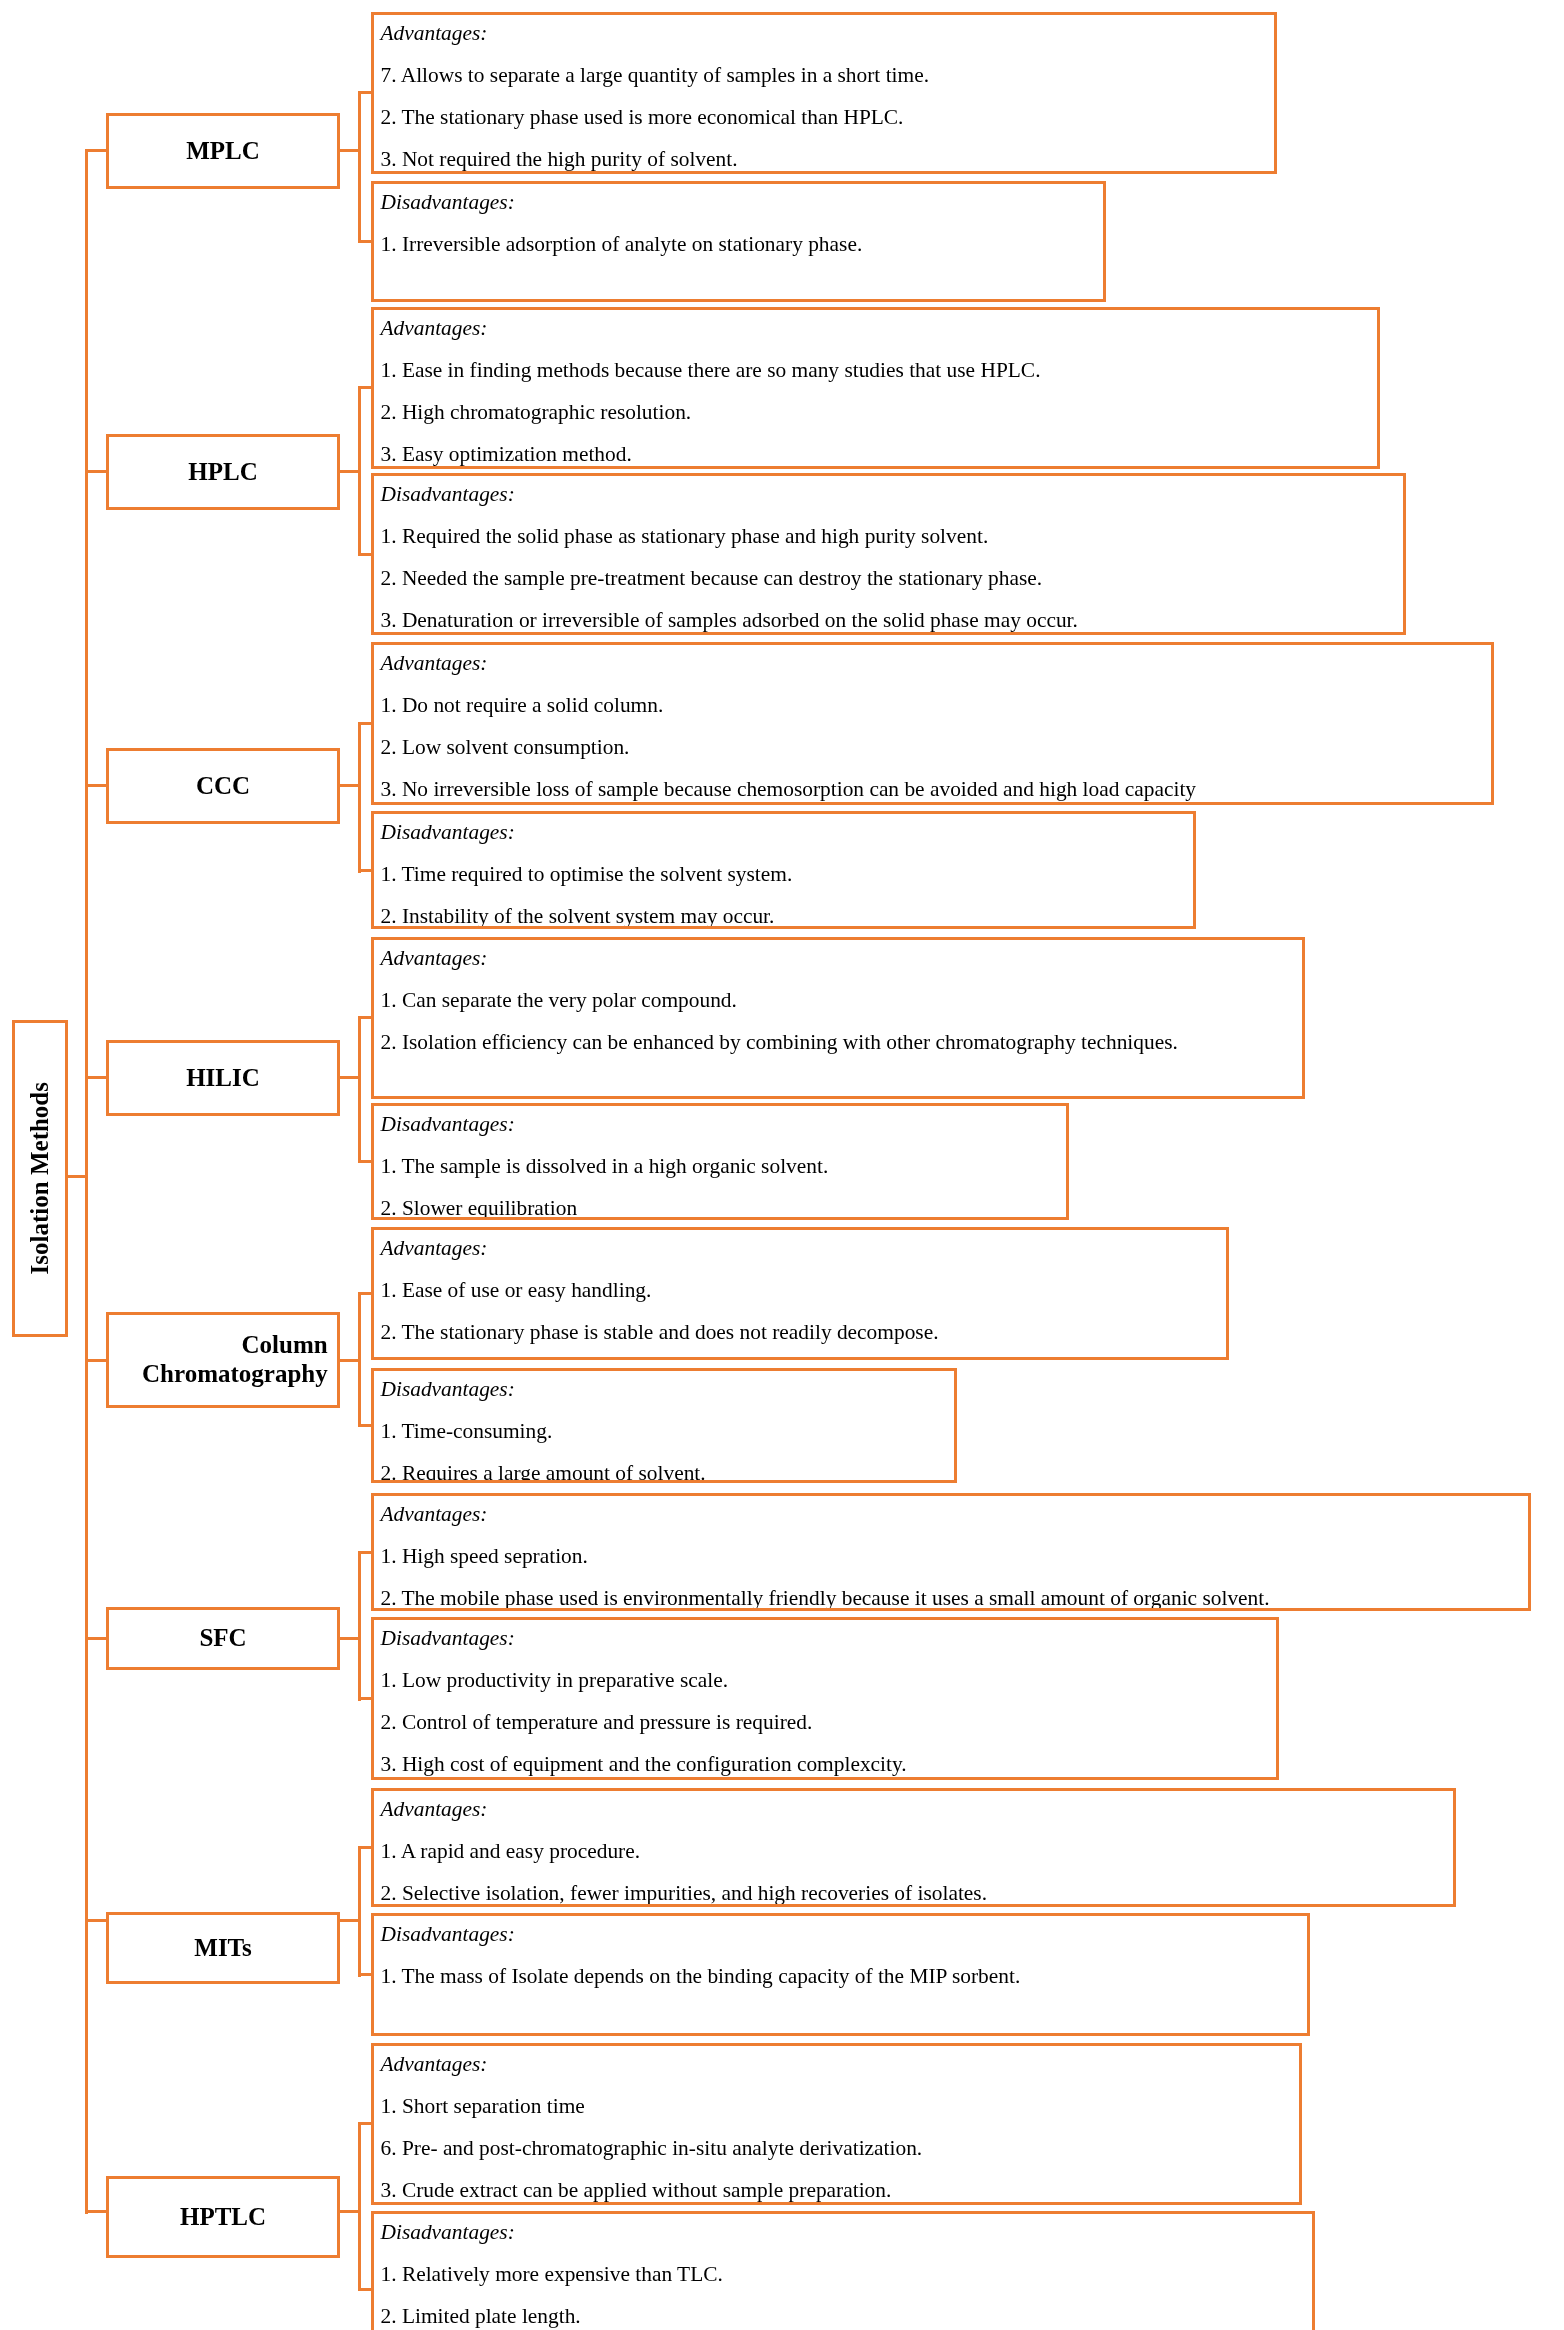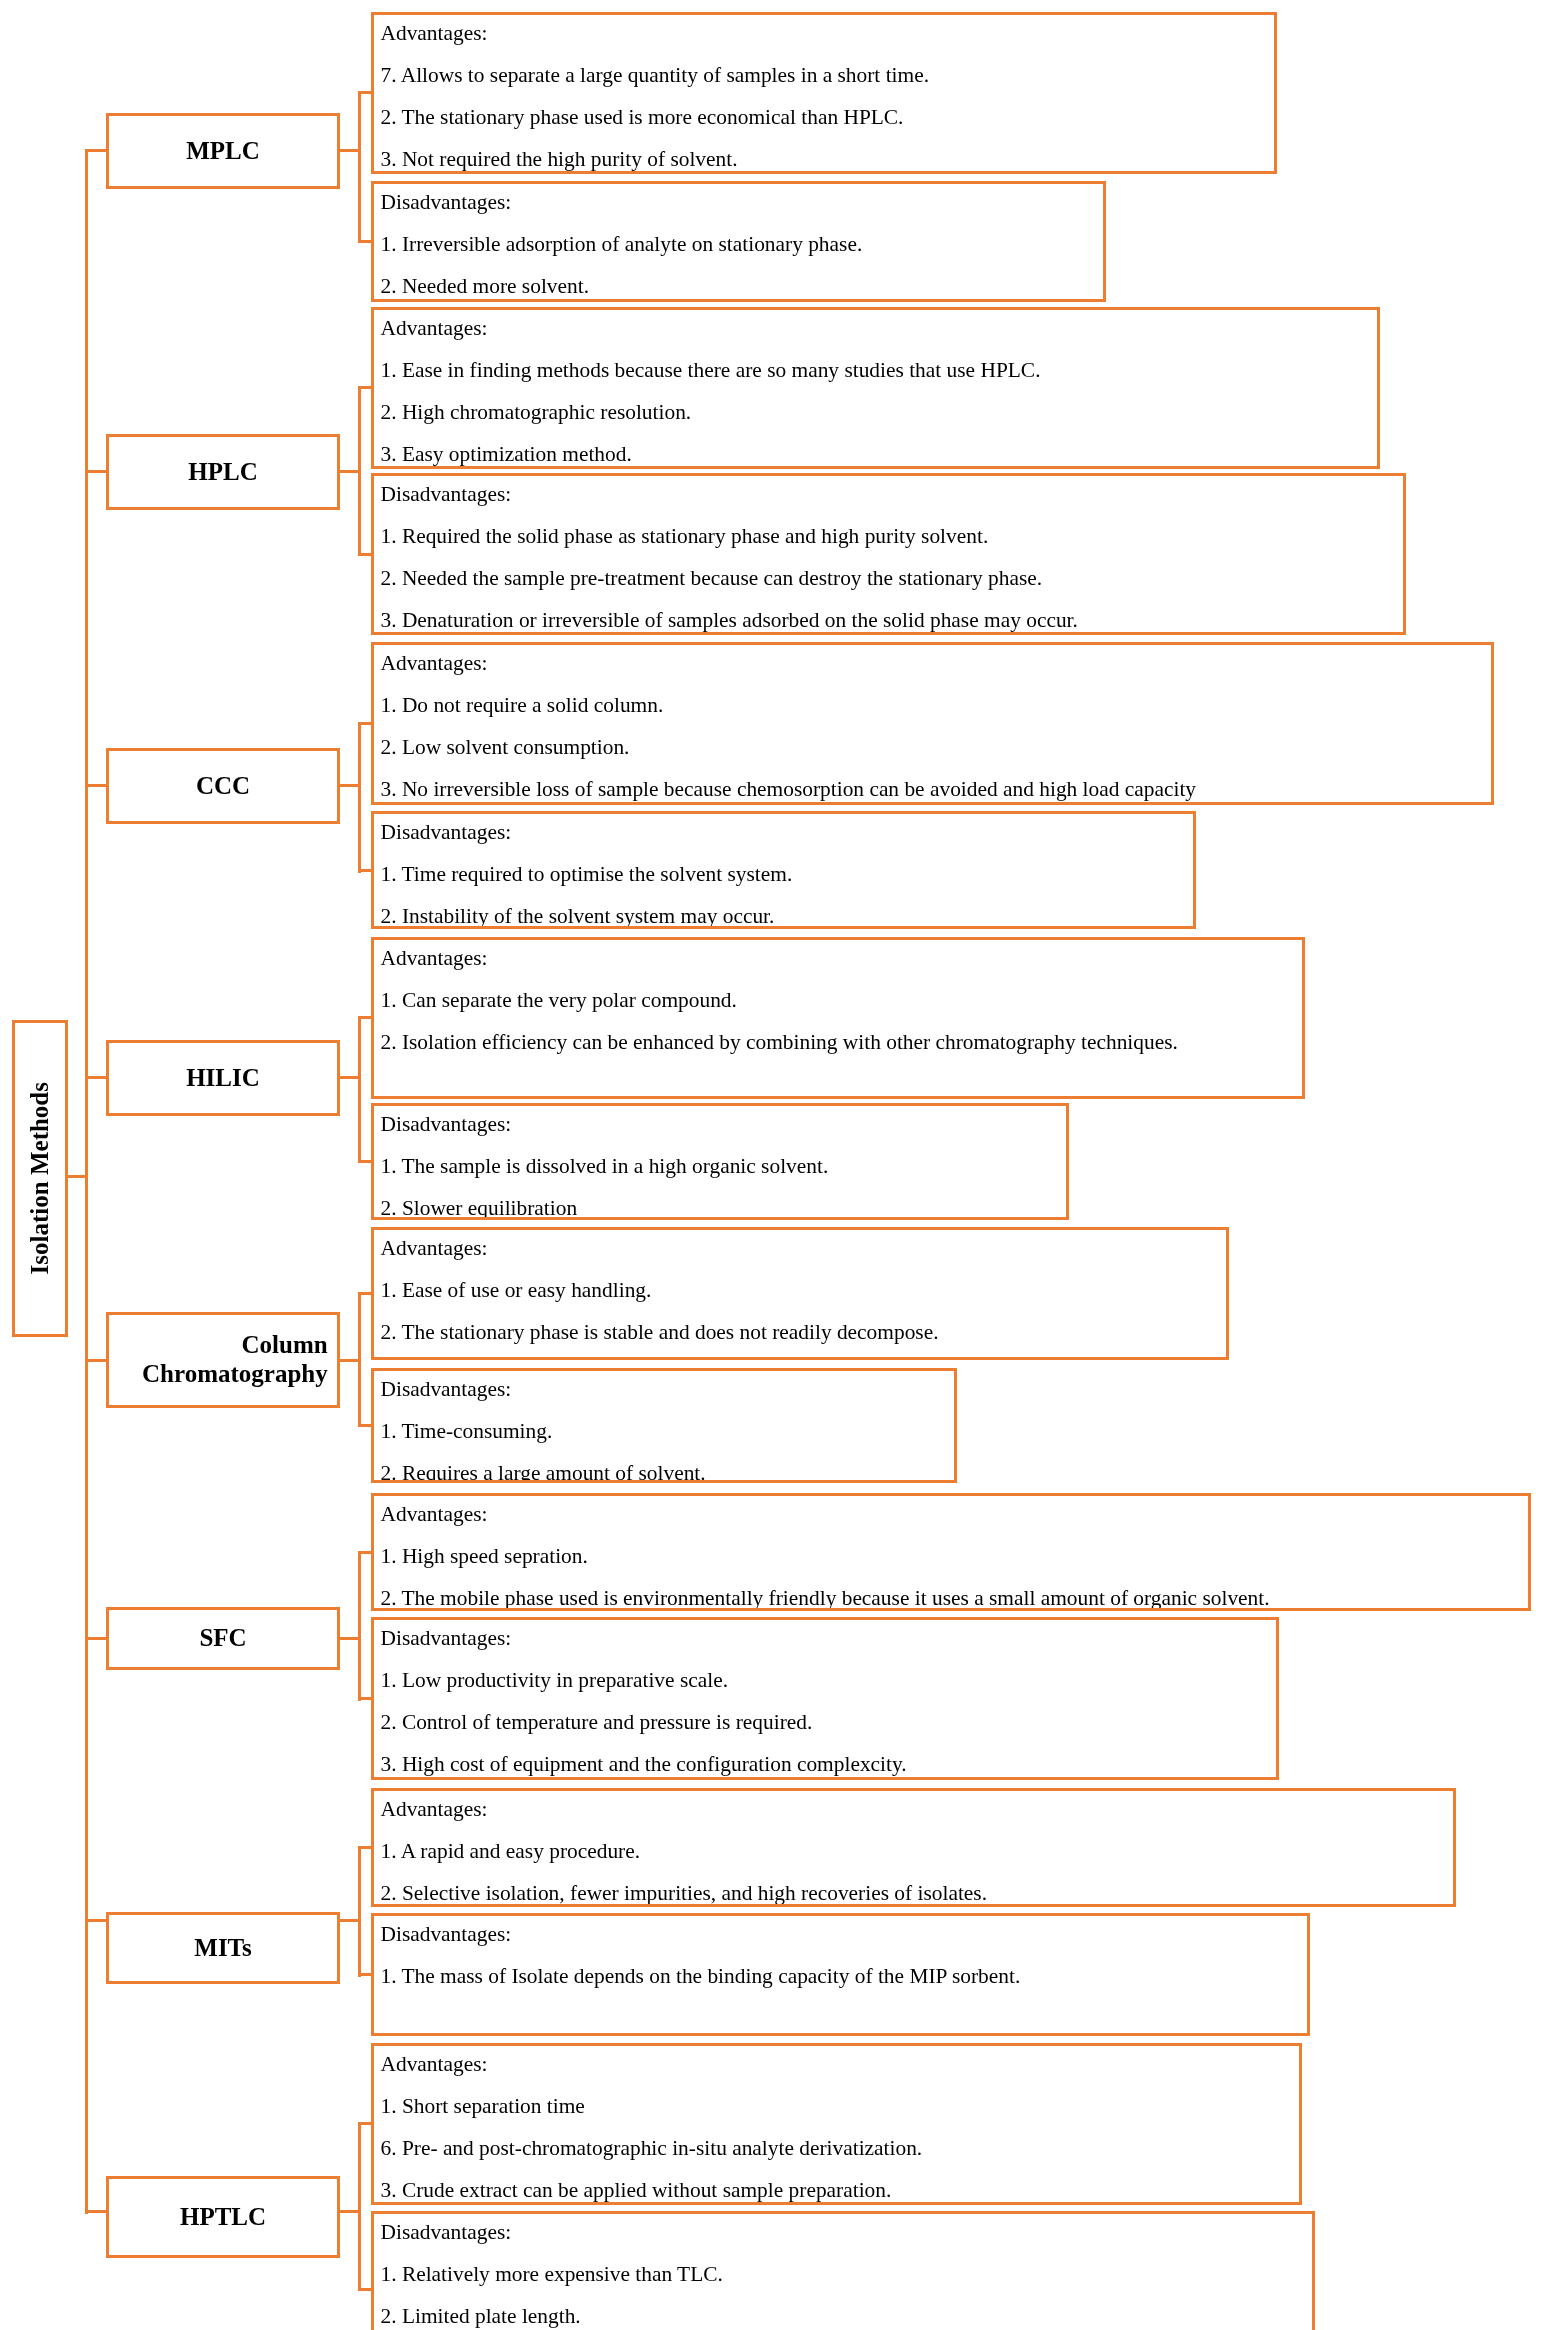--- a/index.html
+++ b/index.html
@@ -40,21 +40,21 @@
     transform: rotate(180deg);
     white-space: nowrap;
   }
   .content {
     font-size: 21.4px;
     line-height: 1.15;
     padding: 3.7px 6.5px;
     overflow: hidden;
   }
   .content .line { margin-top: 17.7px; }
-  .content .line:first-child { margin-top: 1.9px; }
+  .content .line:first-child { margin-top: 1.9px; font-style: italic; }
   .h-line, .v-line {
     position: absolute;
     background: var(--orange);
   }
 </style>
 </head>
 <body>
 
 <div id="diagram">
 
@@ -76,21 +76,20 @@
 
   <div class="node content" style="left:371px; top:12px; width:906px; height:162px;">
     <div class="line">Advantages:</div>
     <div class="line">7. Allows to separate a large quantity of samples in a short time.</div>
     <div class="line">2. The stationary phase used is more economical than HPLC.</div>
     <div class="line">3. Not required the high purity of solvent.</div>
   </div>
   <div class="node content" style="left:371px; top:181px; width:735px; height:121px;">
     <div class="line">Disadvantages:</div>
     <div class="line">1. Irreversible adsorption of analyte on stationary phase.</div>
-    <div class="line">2. Needed more solvent.</div>
   </div>
 
   <div class="h-line" style="left:85px; top:470px; width:21px; height:3.3px;"></div>
   <div class="node method" style="left:106px; top:434px; width:234px; height:76px;">
     <span>HPLC</span>
   </div>
   <div class="h-line" style="left:340px; top:470px; width:21px; height:3.3px;"></div>
   <div class="v-line" style="left:358px; top:386px; width:3.3px; height:170px;"></div>
   <div class="h-line" style="left:358px; top:386px; width:12.6px; height:3.3px;"></div>
   <div class="h-line" style="left:358px; top:553px; width:12.6px; height:3.3px;"></div>

